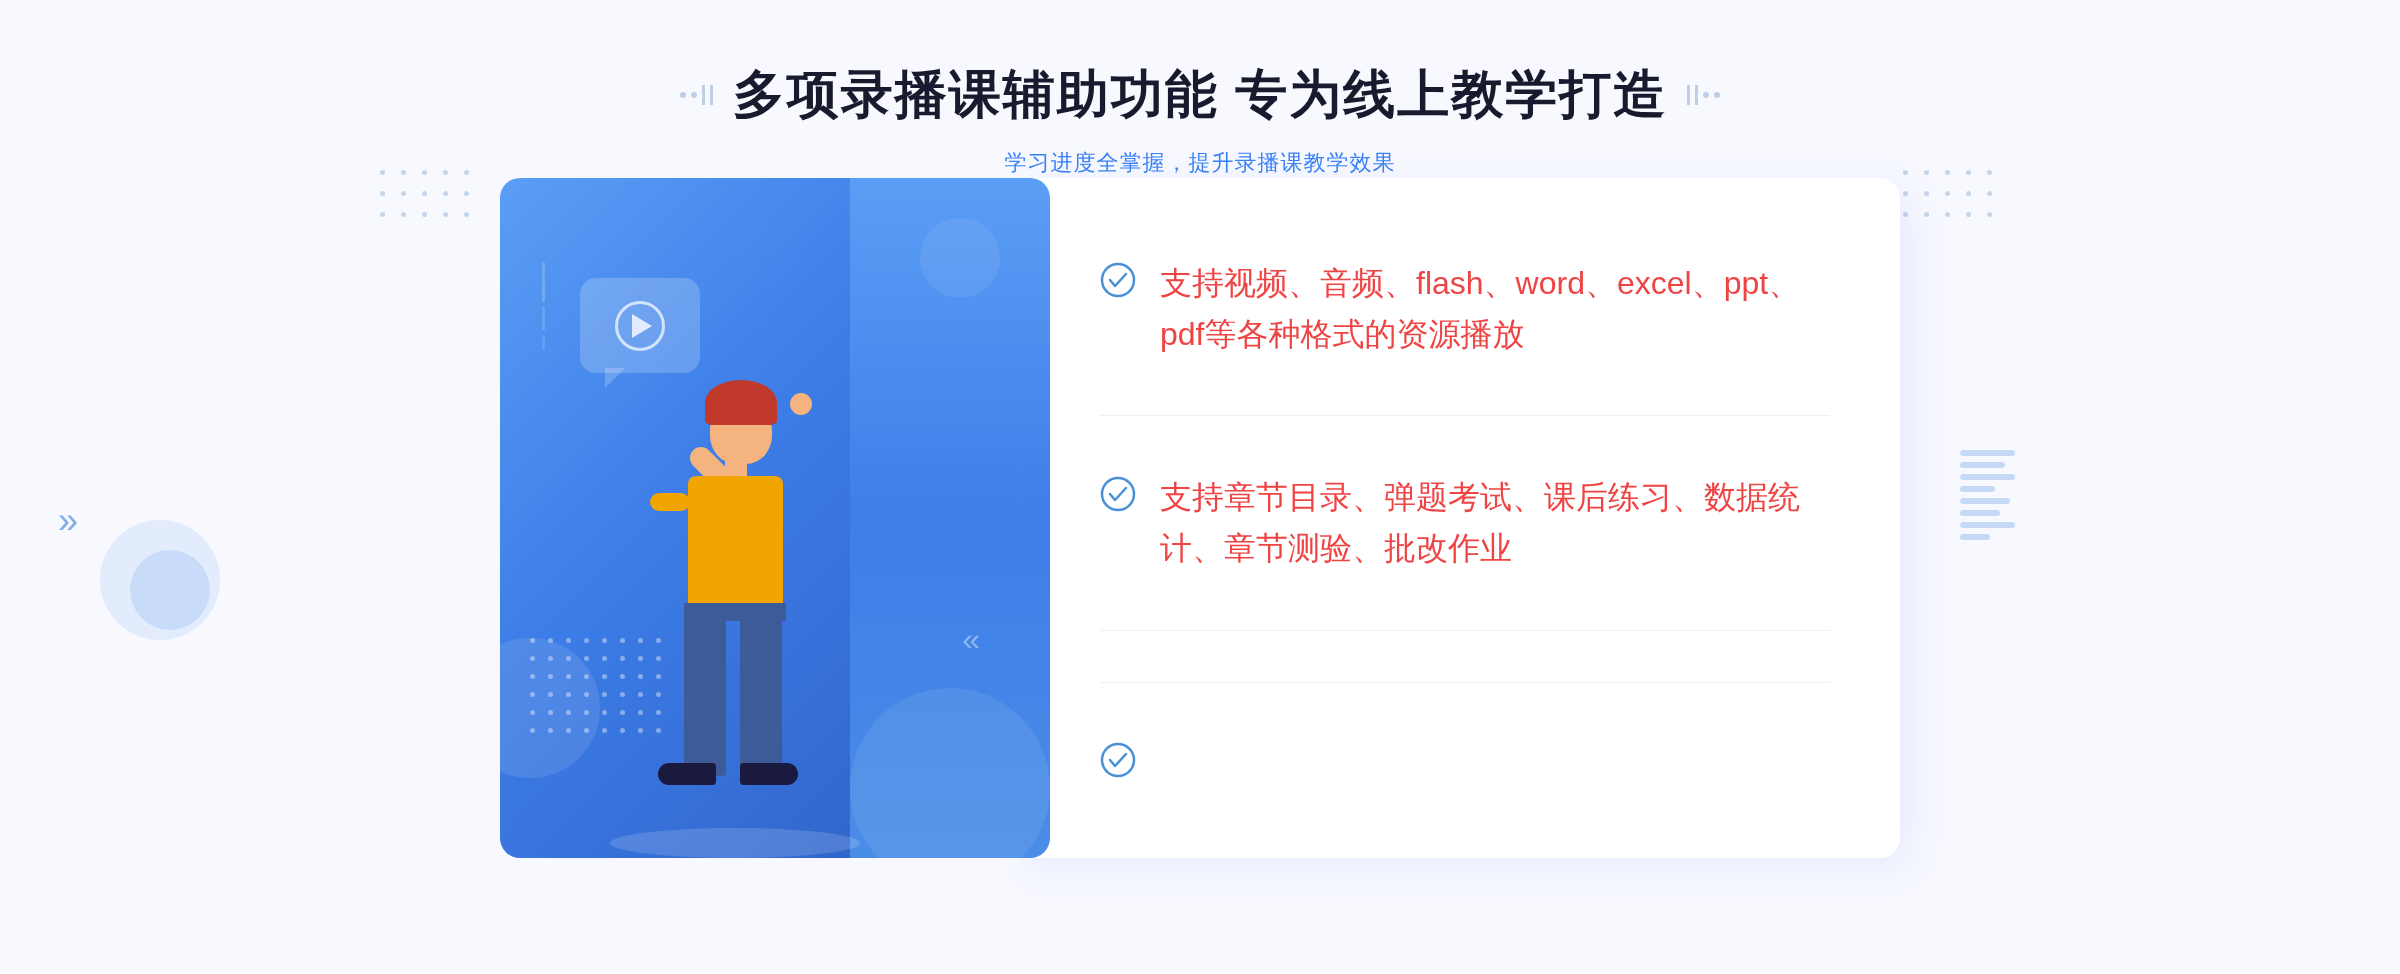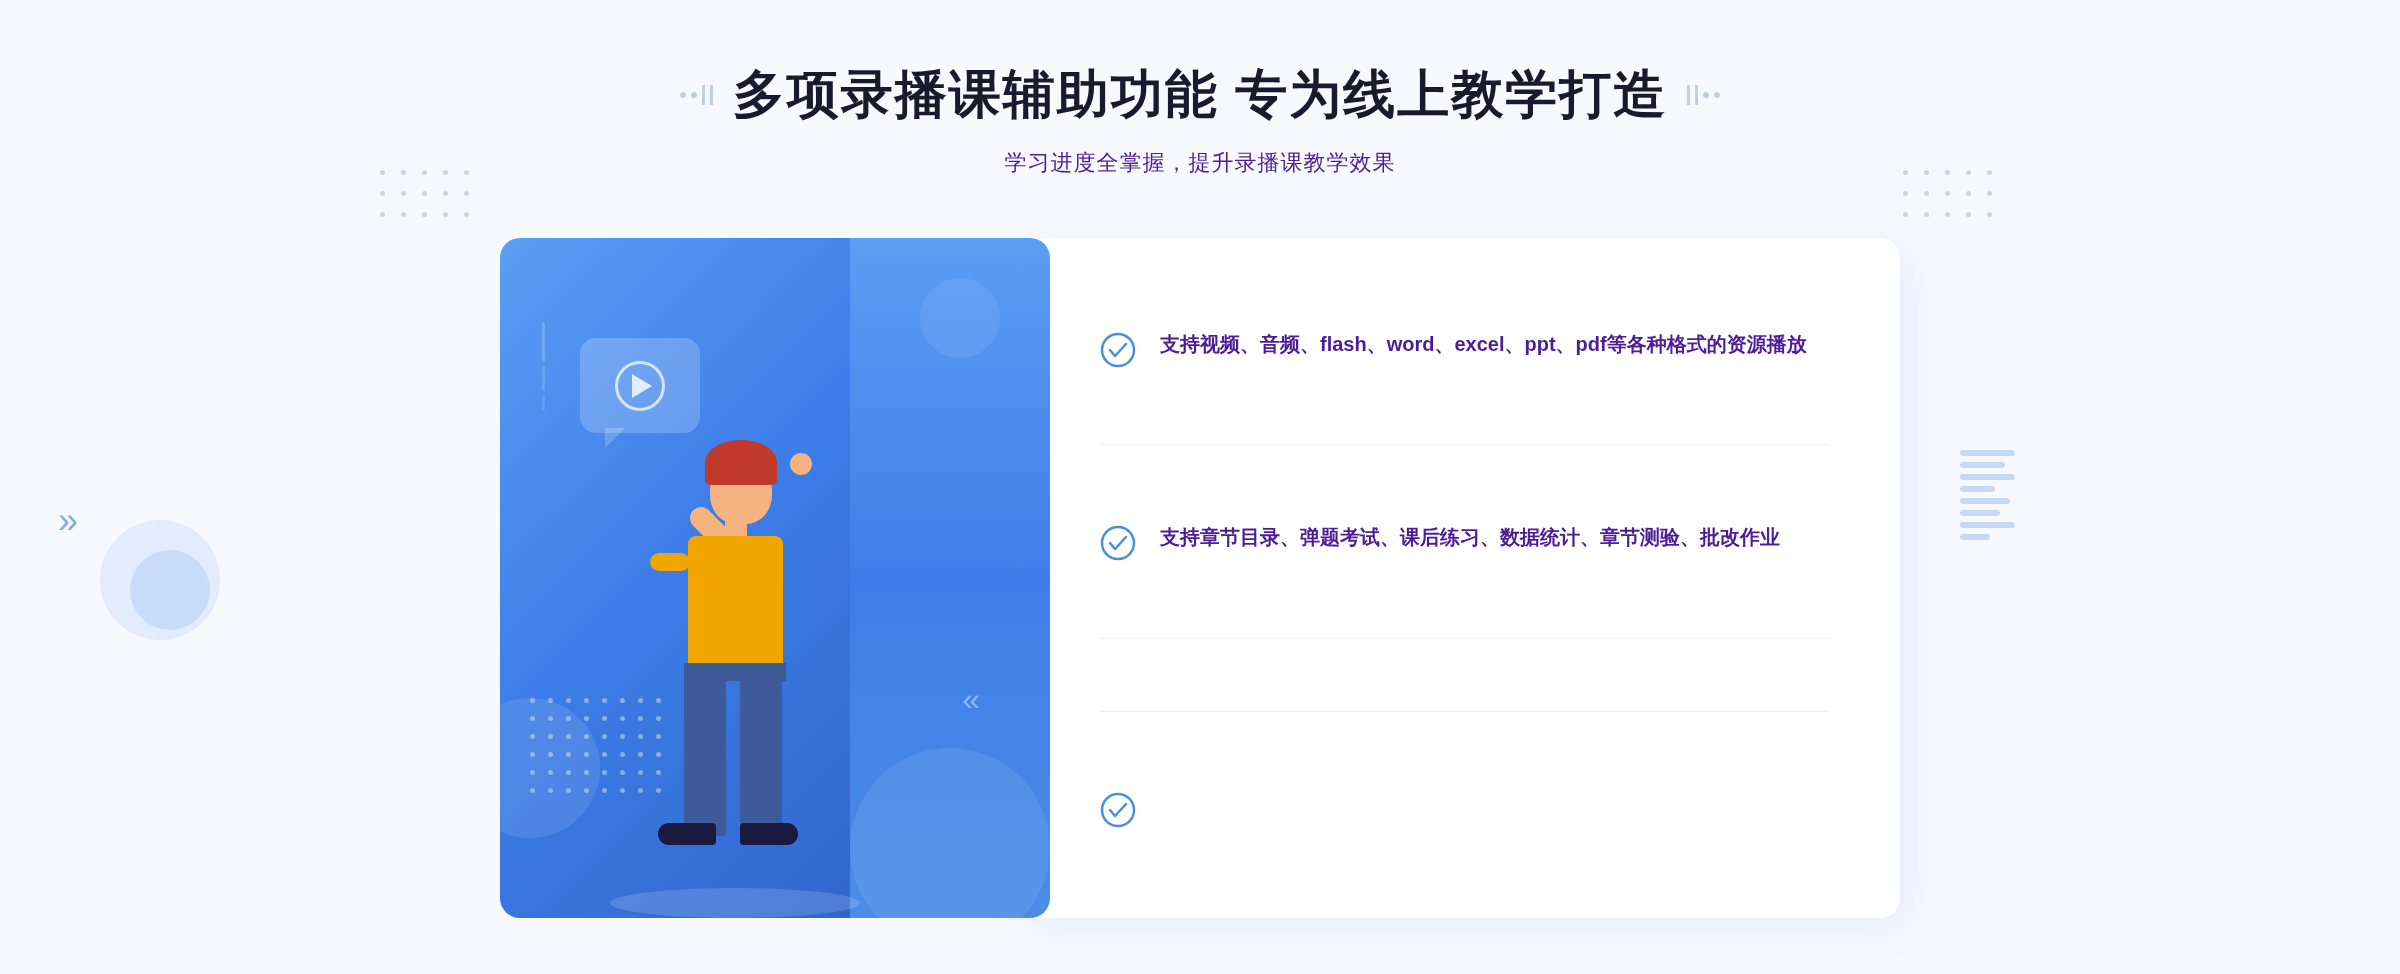--- a/index.html
+++ b/index.html
@@ -34,21 +34,20 @@
       left: 58px;
       top: 500px;
       color: #4a90d9;
       font-size: 36px;
       opacity: 0.7;
     }
 
     
     .header-section {
       text-align: center;
-      margin-bottom: 60px;
       position: relative;
       z-index: 2;
     }
 
     .title-row {
       display: flex;
       align-items: center;
       justify-content: center;
       gap: 20px;
       margin-bottom: 18px;
@@ -75,21 +74,21 @@
 
     .main-title {
       font-size: 52px;
       font-weight: 700;
       color: #1a1a2e;
       letter-spacing: 2px;
     }
 
     .subtitle {
       font-size: 22px;
-      color: #4c1d95;
+      color: #3b82f6;
       letter-spacing: 1px;
     }
 
     
     .main-content {
       display: flex;
       width: 1400px;
       gap: 0;
       position: relative;
       z-index: 2;
@@ -262,24 +261,24 @@
       flex-shrink: 0;
       margin-top: 4px;
     }
 
     .check-icon svg {
       width: 36px;
       height: 36px;
     }
 
     .feature-text {
-      font-size: 20px;
-      color: #4c1d95;
+      font-size: 32px;
+      color: #ef4444;
       line-height: 1.6;
-      font-weight: 700;
+      font-weight: 400;
     }
 
     .feature-divider {
       height: 1px;
       background: #f0f0f0;
       margin: 4px 0;
     }
 
     
     .left-circles {

